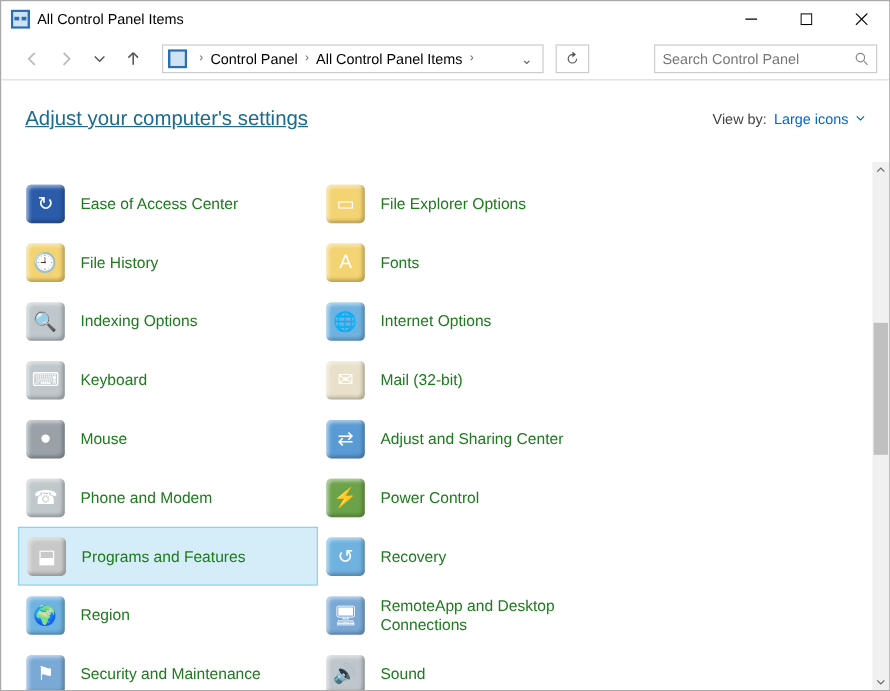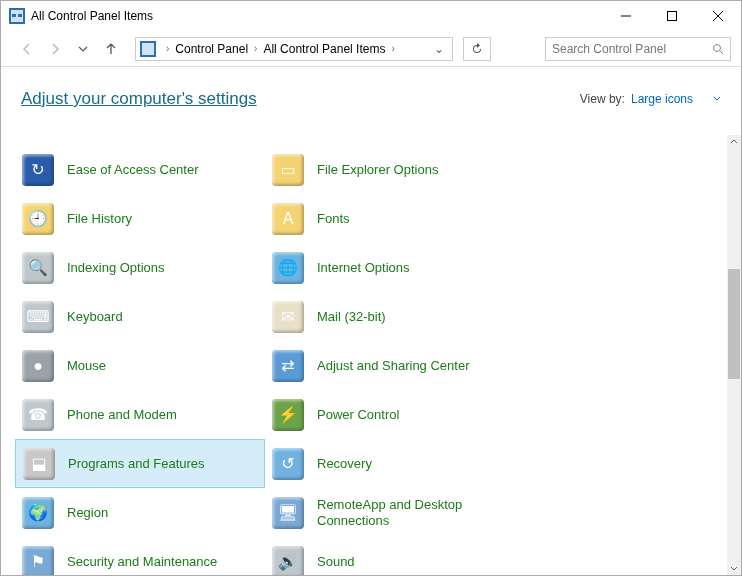--- a/index.html
+++ b/index.html
@@ -16,21 +16,21 @@
 .breadcrumb { flex:1; height:24px; border:1px solid #ccc; display:flex; align-items:center; padding:0 4px; font-size:12px; gap:2px; margin-left:8px; margin-right:6px; }
 .breadcrumb .bc-icon { width:16px; height:16px; margin-right:4px; }
 .breadcrumb .sep { color:#666; padding:0 4px; font-size:10px; }
 .breadcrumb .sep.end { margin-left:auto; font-size:12px; }
 .refresh { width:28px; height:24px; border:1px solid #ccc; display:flex; align-items:center; justify-content:center; margin-right:6px; }
 .searchbox { width:186px; height:24px; border:1px solid #ccc; display:flex; align-items:center; padding:0 6px; font-size:12px; color:#777;margin-left:44px; }
 .searchbox span { flex:1; white-space:nowrap; overflow:hidden; }
 .content-head { display:flex; align-items:center; padding:22px 20px 8px 20px; }
 .content-head .heading { color:#1a6b8e; font-size:17px; font-weight:400; flex:1;text-decoration:underline; }
 .content-head .viewby { font-size:12px; color:#444; margin-right:6px; }
-.content-head .viewby-val { font-size:12px; color:#0066cc; display:flex; align-items:center; gap:20px; }
+.content-head .viewby-val { font-size:12px; color:#0066cc; display:flex; align-items:center; gap:6px; }
 .grid-wrap { position:absolute; top:134px; left:0; right:14px; bottom:0; overflow:hidden; }
 .grid { display:grid; grid-template-columns: 250px 250px; column-gap:0; row-gap:0; padding:10px 0 0 14px; }
 .item { display:flex; align-items:center; height:49px; padding:4px 6px; gap:12px; }
 .item.sel { background:#d5edf8; border:1px solid #8fd0ec; }
 .item .icn { width:34px; height:34px; display:flex; align-items:center; justify-content:center; flex-shrink:0; }
 .item .lbl { color:#1d7a1d; font-size:13px; line-height:1.2; }
 .item.sel .lbl { }
 .scrollbar { position:absolute; right:0; top:134px; bottom:0; width:14px; background:#f0f0f0; }
 .scrollbar .track { position:absolute; top:14px; bottom:14px; left:0; right:0; }
 .scrollbar .thumb { position:absolute; top:120px; height:110px; left:1px; right:1px; background:#c0c0c0; }

